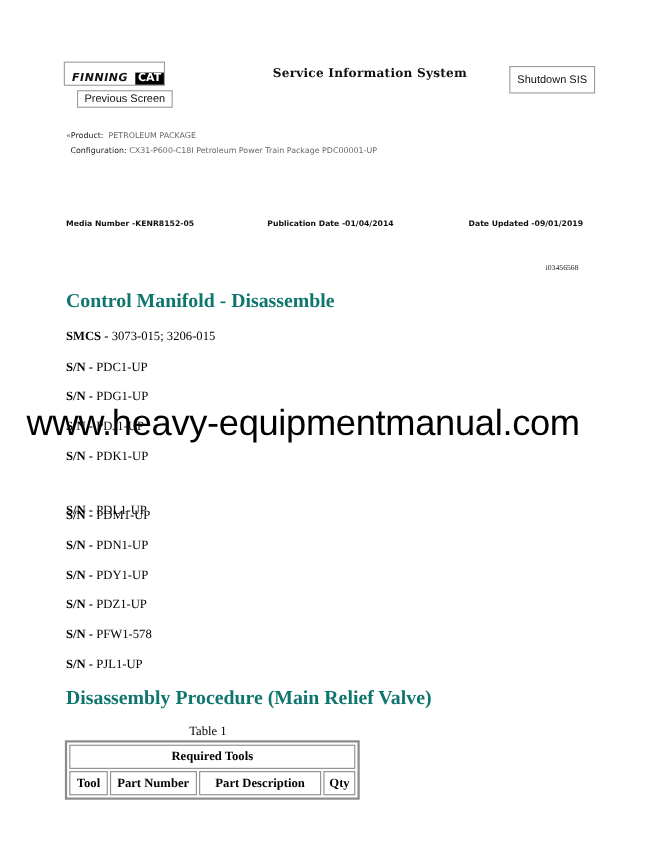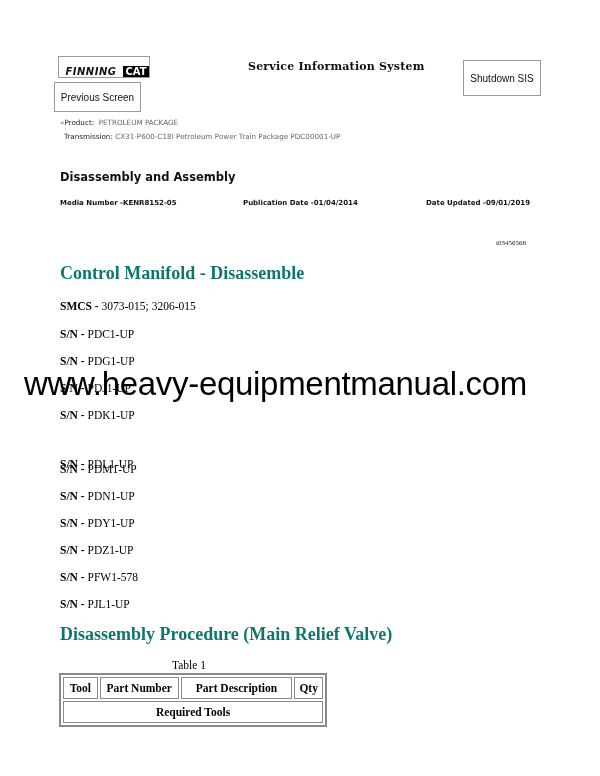--- a/index.html
+++ b/index.html
@@ -4,22 +4,22 @@
 <style>
   html, body { margin: 0; padding: 0; background: #ffffff; }
   body { width: 600px; height: 776px; position: relative; overflow: hidden; font-family: "Liberation Serif", serif; color: #000; }
   .abs { position: absolute; }
 
   .logo { left: 58px; top: 56px; width: 92px; height: 22px; border: 1px solid #9a9a9a; box-sizing: border-box; background: #fff; display: flex; align-items: flex-end; }
   .logo-finning { flex: 1; display: flex; align-items: center; justify-content: center; font-family: "DejaVu Sans", sans-serif; font-weight: bold; font-style: italic; font-size: 10px; letter-spacing: 0.5px; color: #111; }
   .logo-cat { width: 26px; background: #000; color: #fff; display: flex; align-items: center; justify-content: center; font-family: "DejaVu Sans", sans-serif; font-weight: bold; font-size: 10px; margin-top: 24px; }
 
   .btn { font-family: "Liberation Sans", sans-serif; font-size: 10px; color: #111; background: #fff; border: 1px solid #9a9a9a; box-sizing: border-box; display: flex; align-items: center; justify-content: center; cursor: pointer; }
-  .prev-btn { left: 54px; top: 82px; width: 87px; height: 30px; }
-  .shutdown-btn { left: 463px; top: 60px; width: 78px; height: 36px; text-align: center; }
+  .prev-btn { left: 70px; top: 82px; width: 87px; height: 16px; }
+  .shutdown-btn { left: 463px; top: 60px; width: 78px; height: 25px; text-align: center; }
 
   .sis-title { left: 248px; top: 60px; font-family: "DejaVu Serif", serif; font-weight: bold; font-size: 11px; color: #111; letter-spacing: 0.2px; }
 
   .crumbs { left: 60px; top: 116px; font-family: "DejaVu Sans", sans-serif; font-size: 7.2px; color: #666; line-height: 13.5px; }
   .crumbs .lbl { color: #222; margin-top: 36px; }
   .crumbs .row2 { padding-left: 4px; }
 
   .doc-head { left: 60px; top: 170px; font-family: "DejaVu Sans", sans-serif; color: #111; }
   .doc-title { font-weight: bold; font-size: 11.5px; line-height: 14px; }
   .doc-sub { font-weight: bold; font-size: 9.6px; line-height: 13px; }
@@ -48,25 +48,24 @@
 <div class="abs logo">
   <span class="logo-finning">FINNING</span>
   <span class="logo-cat">CAT</span>
 </div>
 <div class="abs btn prev-btn">Previous Screen</div>
 <div class="abs sis-title">Service Information System</div>
 <div class="abs btn shutdown-btn">Shutdown SIS</div>
 
 <div class="abs crumbs">
   <div><span>«</span><span class="lbl">Product:</span>&nbsp; <span>PETROLEUM PACKAGE</span></div>
-  <div class="row2"><span class="lbl">Transmission:</span> <span>CX31-P600-C18I Petroleum Power Train Package PDC00001-UP</span></div>
+  <div class="row2"><span class="lbl">Configuration:</span> <span>CX31-P600-C18I Petroleum Power Train Package PDC00001-UP</span></div>
 </div>
 
 <div class="abs doc-head">
-  <div class="doc-title">Disassembly and Assembly</div>
 </div>
 <div class="abs meta">
   <span style="left:0">Media Number -KENR8152-05</span>
   <span style="left:183px">Publication Date -01/04/2014</span>
   <span style="left:366px">Date Updated -09/01/2019</span>
 </div>
 <div class="abs doc-id">i03456568</div>
 
 <div class="abs h1 h1-main">Control Manifold - Disassemble</div>
 <div class="abs smcs"><span class="b">SMCS -</span> <span>3073-015; 3206-015</span></div>
@@ -83,22 +82,22 @@
 <div class="sn" style="top:571px"><span class="b">S/N -</span> <span>PFW1-578</span></div>
 <div class="sn" style="top:598px"><span class="b">S/N -</span> <span>PJL1-UP</span></div>
 
 <div class="abs watermark">www.heavy-equipmentmanual.com</div>
 
 <div class="abs h1 h1-proc">Disassembly Procedure (Main Relief Valve)</div>
 <div class="abs table-cap">Table 1</div>
 <table class="abs tools-table">
   <tbody>
       <tr>
+    <th colspan="4" style="width:252px">Required Tools</th>
+  </tr>
+  <tr>
     <td style="width:26px">Tool</td>
     <td style="width:69px">Part Number</td>
     <td style="width:101px">Part Description</td>
     <td style="width:20px">Qty</td>
   </tr>
-  <tr>
-    <th colspan="4" style="width:252px">Required Tools</th>
-  </tr>
 </tbody>
   </table>
 
 </body></html>

